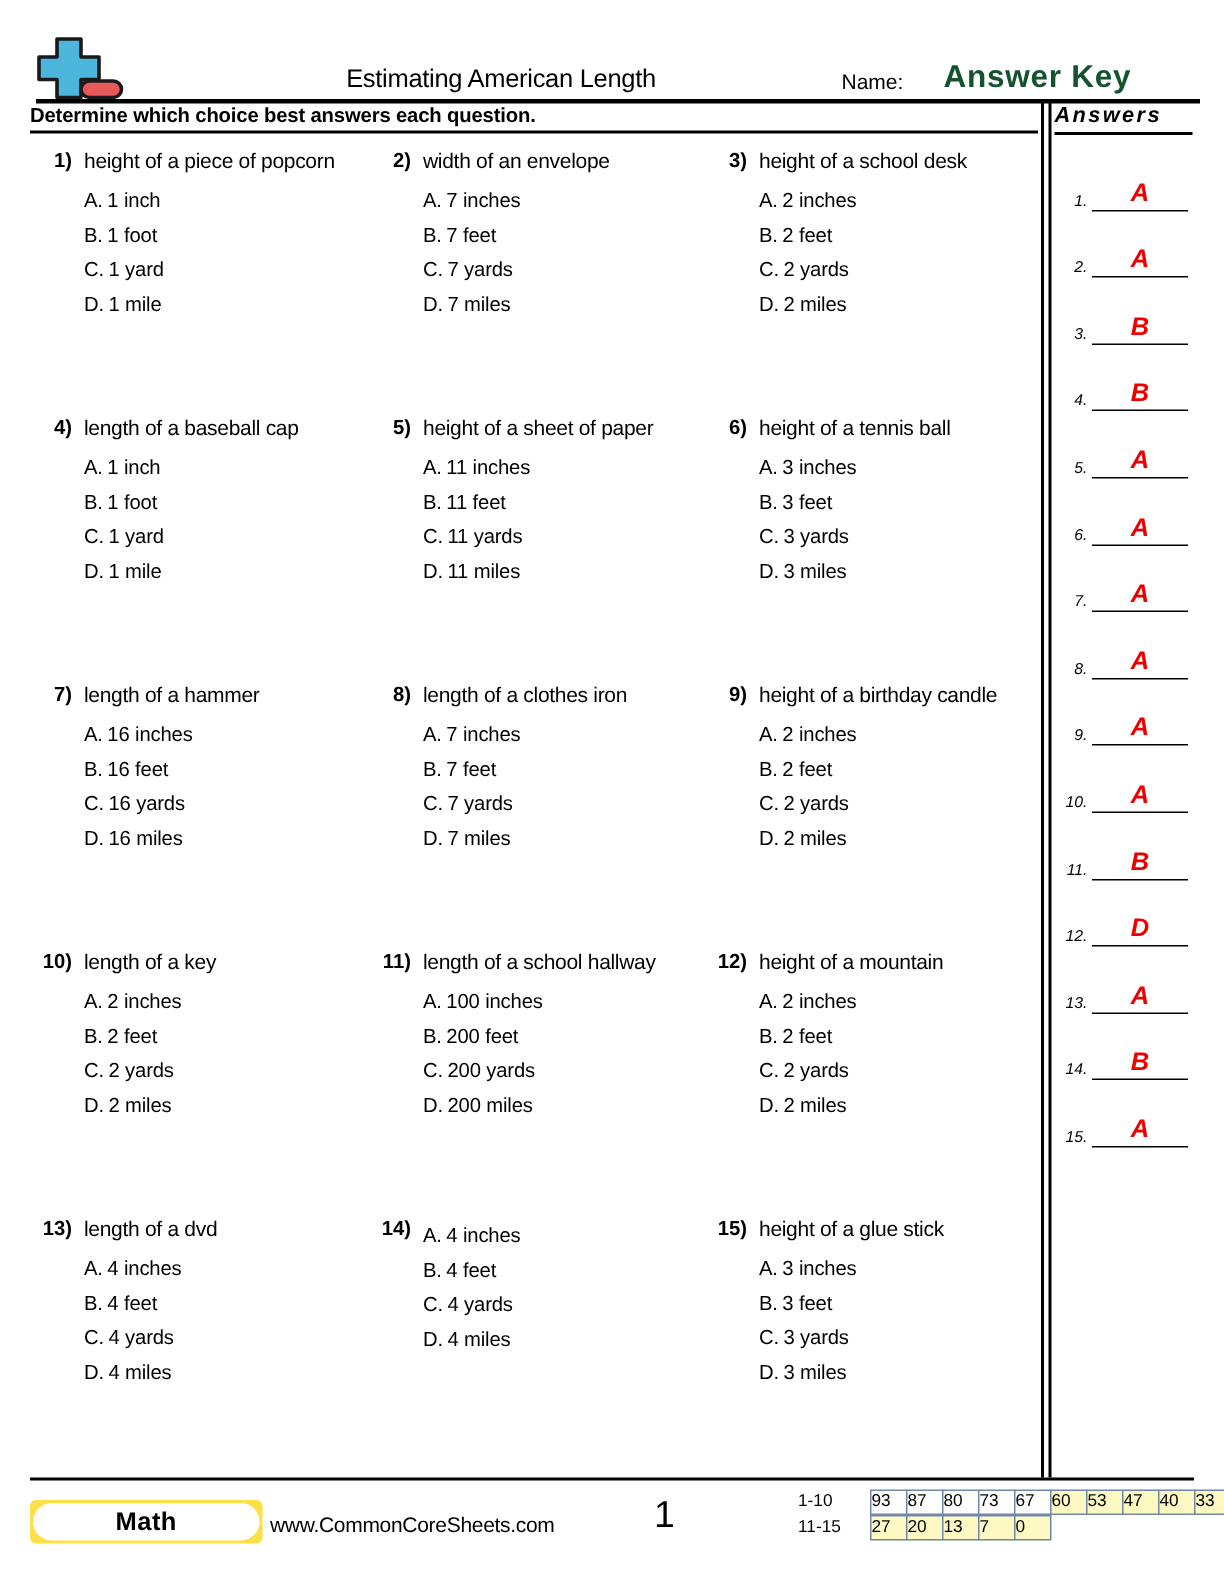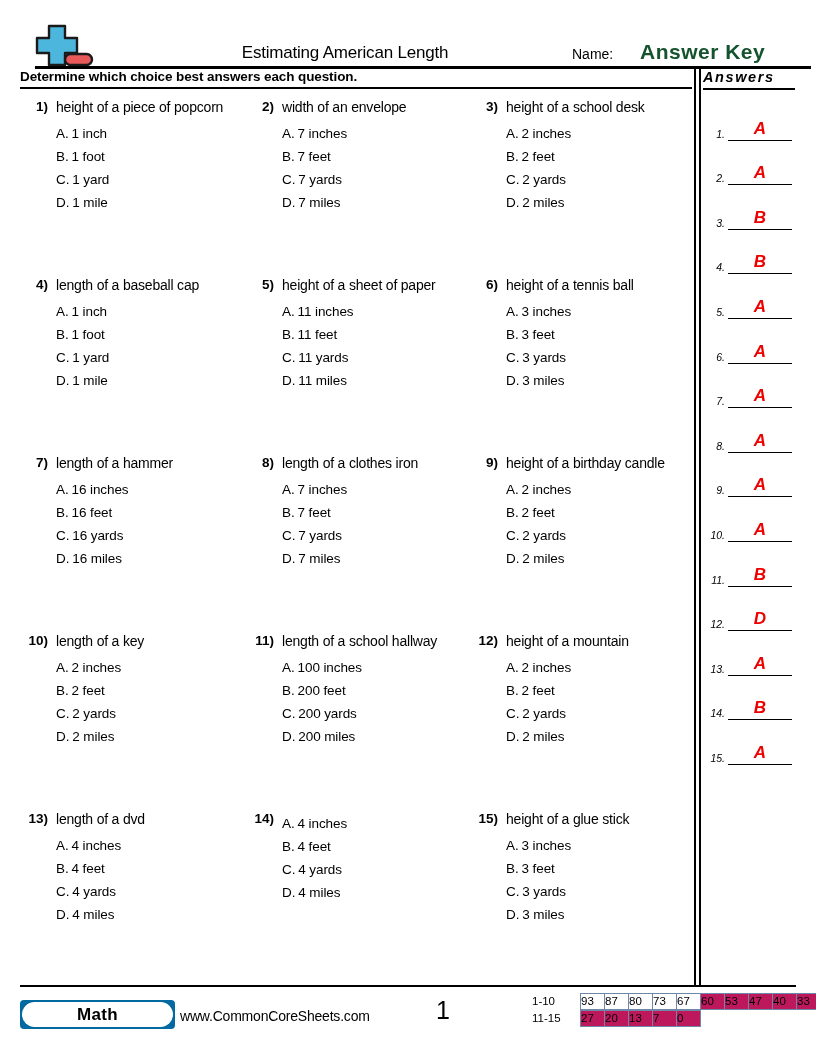--- a/index.html
+++ b/index.html
@@ -15,21 +15,21 @@
     position: relative;
     width: 816px;
     height: 1056px;
     background: #ffffff;
     overflow: hidden;
   }
 
   
   #header {
     position: absolute;
-    left: 15px; top: 0;
+    left: 4px; top: 0;
     width: 751px;
     height: 68px;
     border-radius: 13px;
   }
   #logo {
     position: absolute;
     left: 20px; top: 22px;
     width: 62px; height: 46px;
   }
   #title {
@@ -196,21 +196,21 @@
     position: absolute;
     left: 20px; top: 985px;
     width: 776px;
     height: 2px;
     background: #000000;
   }
   #math-pill {
     position: absolute;
     left: 20px; top: 1000px;
     width: 155px; height: 29px;
-    background: #0369a1;
+    background: #fde047;
     border-radius: 4px;
     box-sizing: border-box;
     padding: 2px;
   }
   #math-pill-inner {
     width: 100%; height: 100%;
     background: #ffffff;
     border-radius: 14px;
     text-align: center;
     font-size: 17px;
@@ -254,21 +254,21 @@
     width: 25px;
     text-align: left;
     line-height: 15px;
     border: 1px solid #6f88a8;
     margin-left: -1px;
     background: #ffffff;
     font-size: 11.5px;
     box-sizing: border-box;
     height: 17px;
   }
-  .scell.blue { background: #be185d; }
+  .scell.blue { background: #fef9c3; }
 </style>
 </head>
 <body>
 
 <div id="page">
 
   <div id="header">
     <div id="logo">
       <svg width="62" height="46" viewBox="0 0 62 46">
         <path d="M14 4 H30 V16 H42 V31 H30 V43 H14 V31 H2 V16 H14 Z" fill="#4db6dd" stroke="#1a1a1a" stroke-width="2.4" stroke-linejoin="round"></path>

